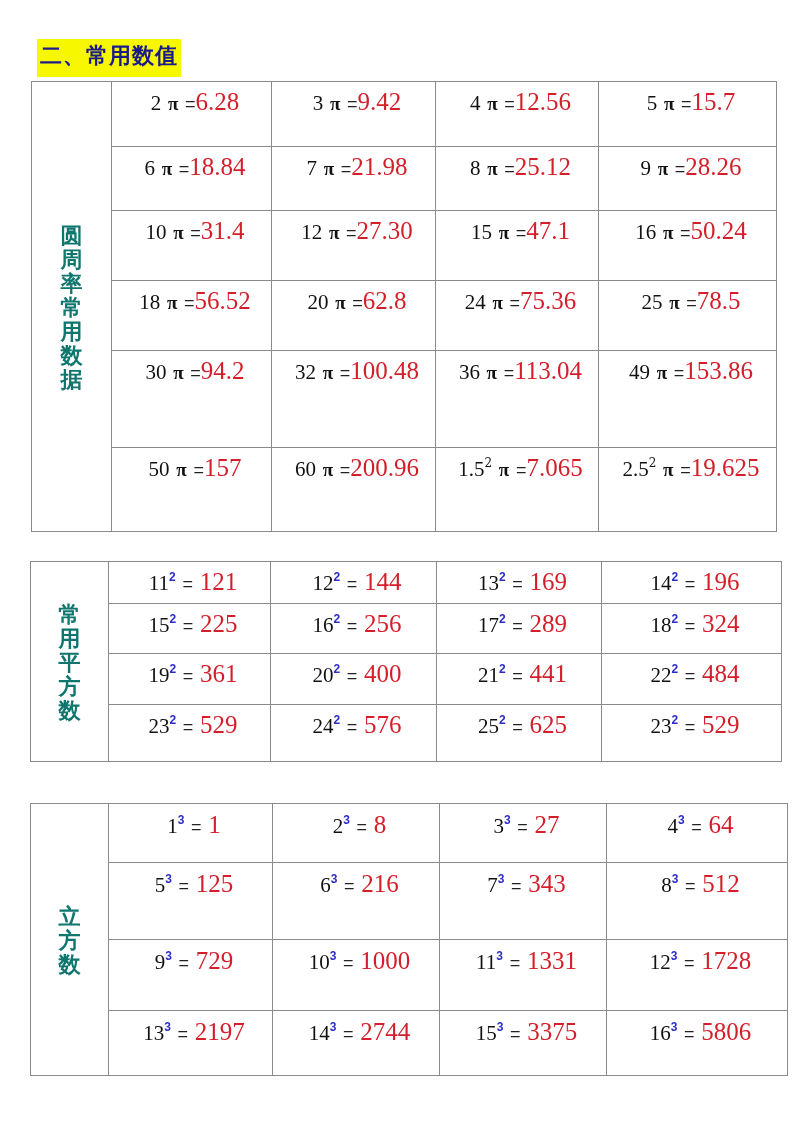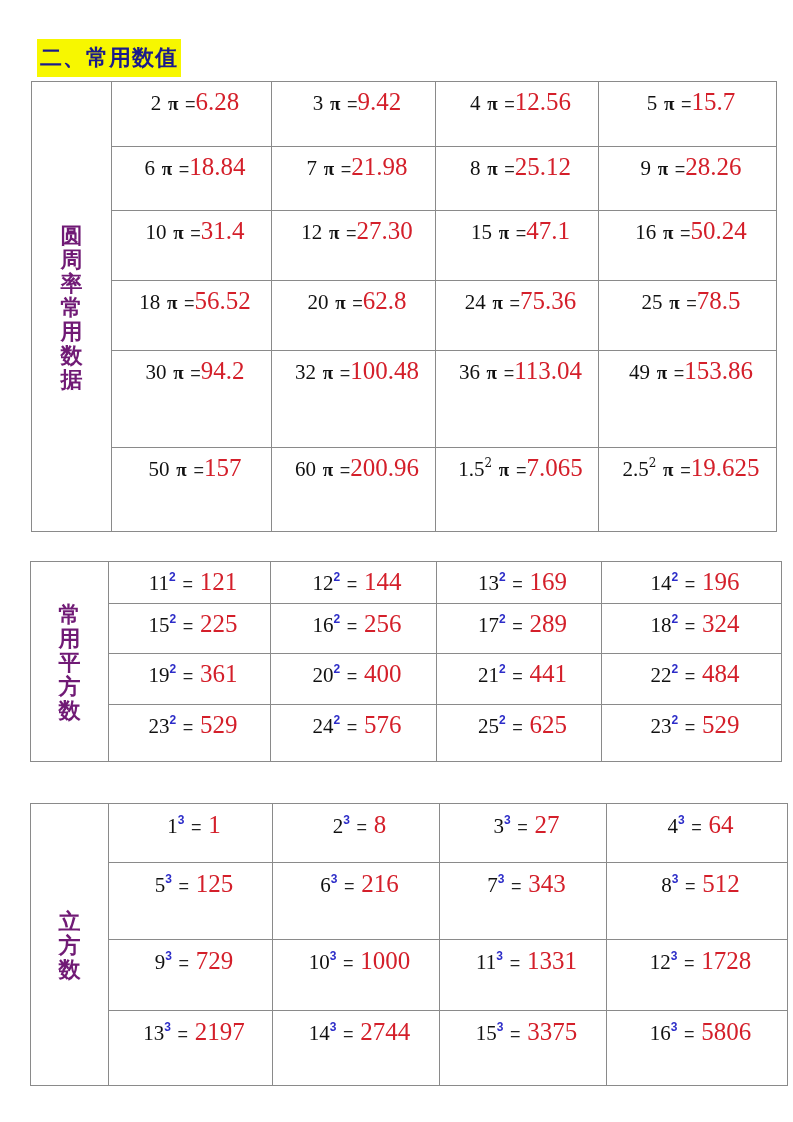--- a/index.html
+++ b/index.html
@@ -1,29 +1,29 @@
 <!DOCTYPE html>
 <html><head>
 <meta charset="utf-8">
 <style>
   html, body { margin: 0; padding: 0; background: #ffffff; }
   body { width: 793px; height: 1122px; position: relative; overflow: hidden;
          font-family: "DejaVu Serif", "Liberation Serif", serif; }
   .heading {
     position: absolute; left: 37px; top: 39px; height: 38px; padding: 0 3px;
     background: #f7f700; color: #1a1a8c; font-weight: bold; font-size: 22px;
-    line-height: 38px; font-family: Liberation Serif, serif; letter-spacing: 1px;
+    line-height: 38px; font-family: Liberation Mono, monospace; letter-spacing: 1px;
   }
   table.grid { position: absolute; border-collapse: collapse; table-layout: fixed; }
   table.grid td { border: 1.2px solid #8a8a8a; vertical-align: top; padding: 0; text-align: center; }
   td.side {
     vertical-align: middle !important; text-align: center;
   }
   .side-label {
-    display: inline-block; color: #701a75; font-weight: bold; font-size: 22px;
+    display: inline-block; color: #0f766e; font-weight: bold; font-size: 22px;
     line-height: 24px; width: 24px; word-break: break-all;
     font-family: "DejaVu Serif", serif;
   }
   .cell { padding-left: 7px; white-space: nowrap; }
   .t1 .cell { padding-top: 6px; font-size: 21px; }
   .t2 .cell { padding-top: 6px; font-size: 21px; }
   .t3 .cell { padding-top: 7px; font-size: 21px; }
   .expr { color: #111; font-family: "Liberation Serif", "DejaVu Serif", serif; }
   .pi { font-weight: bold; font-size: 19px; }
   .eq { color: #222; font-family: "Liberation Sans", sans-serif; font-size: 18px; }
@@ -248,21 +248,21 @@
         <td>
           <div class="cell"><span class="expr">10</span><span class="sup blue">3</span> <span class="eq">=</span> <span class="val">1000</span></div>
         </td>
         <td>
           <div class="cell"><span class="expr">11</span><span class="sup blue">3</span> <span class="eq">=</span> <span class="val">1331</span></div>
         </td>
         <td>
           <div class="cell"><span class="expr">12</span><span class="sup blue">3</span> <span class="eq">=</span> <span class="val">1728</span></div>
         </td>
       </tr>
-      <tr style="height: 75px; padding-left: 9px;">
+      <tr style="height: 65px; padding-left: 9px;">
         <td>
           <div class="cell"><span class="expr">13</span><span class="sup blue">3</span> <span class="eq">=</span> <span class="val">2197</span></div>
         </td>
         <td>
           <div class="cell"><span class="expr">14</span><span class="sup blue">3</span> <span class="eq">=</span> <span class="val">2744</span></div>
         </td>
         <td>
           <div class="cell"><span class="expr">15</span><span class="sup blue">3</span> <span class="eq">=</span> <span class="val">3375</span></div>
         </td>
         <td>

